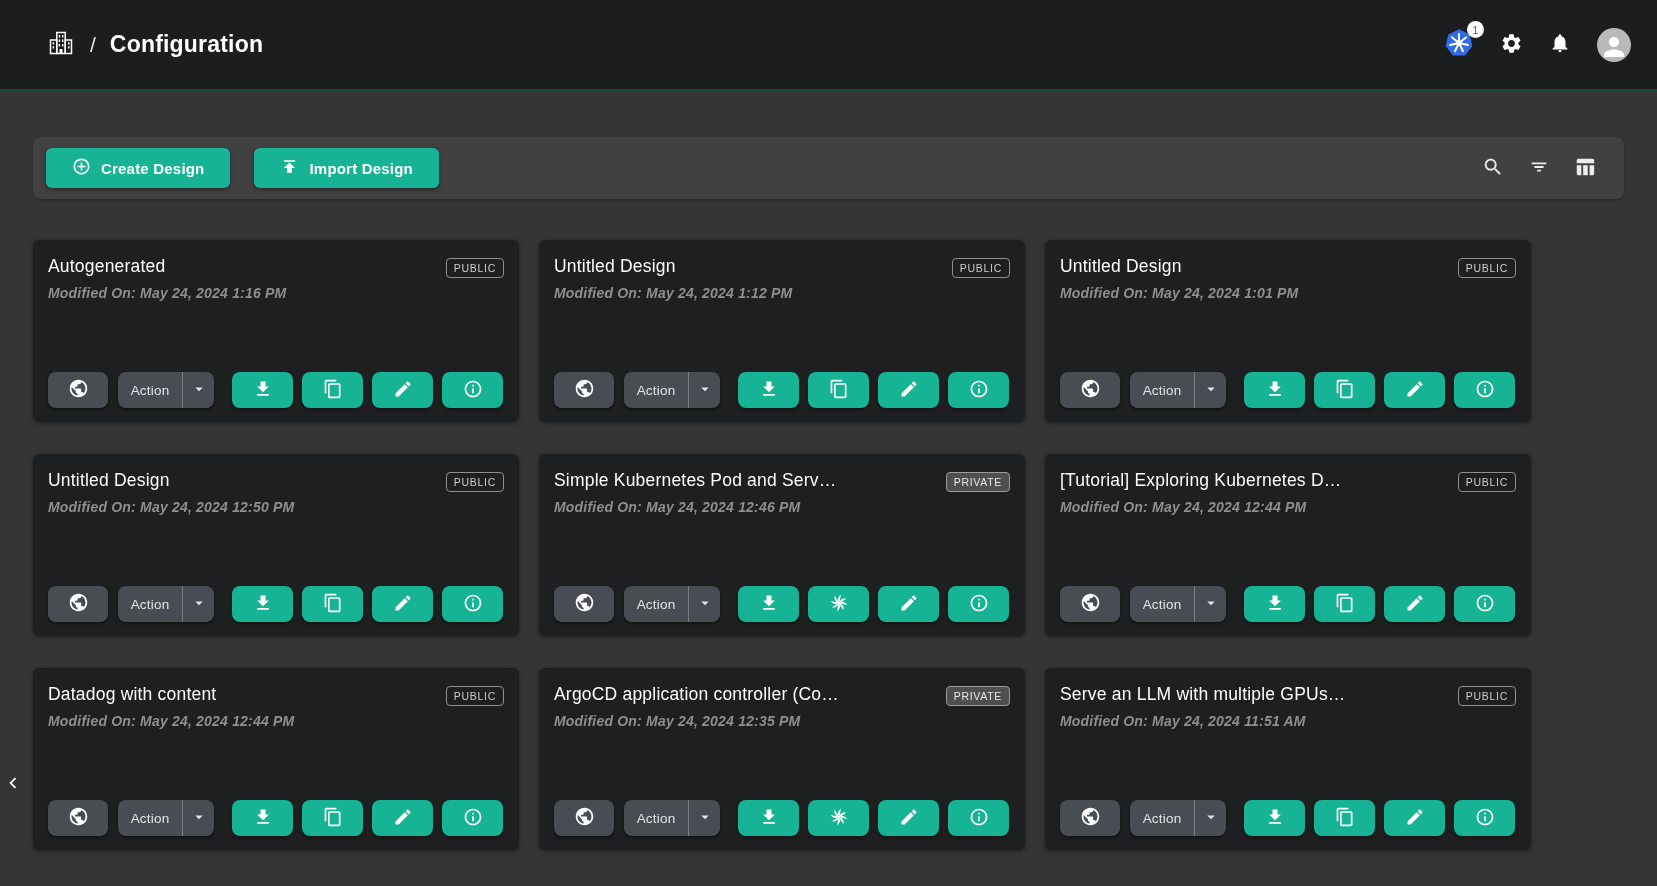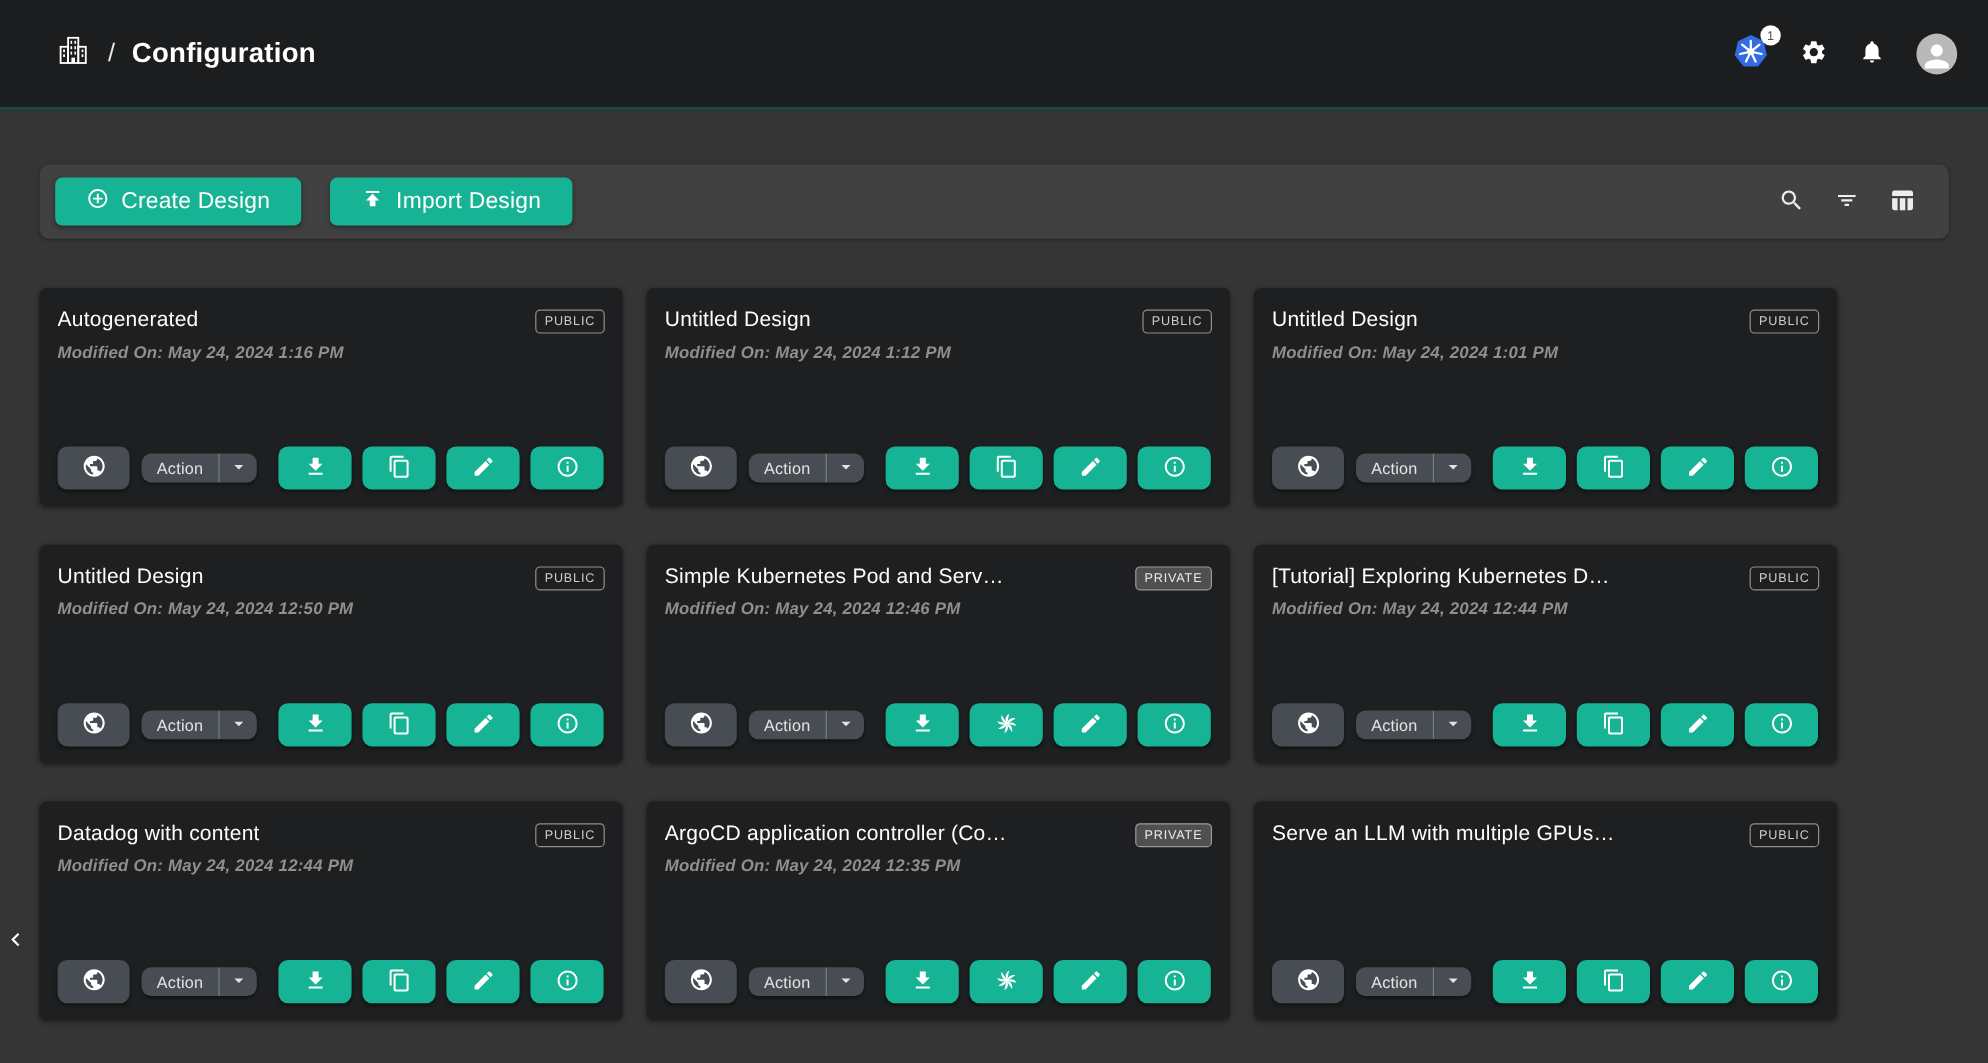--- a/index.html
+++ b/index.html
@@ -42,24 +42,25 @@
     margin:45px 33px 0 33px; height:62px;
     background:#414141; border-radius:8px;
     display:flex; align-items:center;
     padding:0 26px 0 13px;
     box-shadow:0 1px 3px rgba(0,0,0,.3);
   }
   .tbtn {
     height:40px; border:none; border-radius:6px; cursor:pointer;
     background:var(--teal); color:#fff;
     font-family:"Liberation Sans", sans-serif;
-    font-size:19px; letter-spacing:.2px;
+    font-size:15px; letter-spacing:.2px;
     display:flex; align-items:center; gap:10px;
     padding:0 26px;
     box-shadow:0 2px 4px rgba(0,0,0,.35);
+    font-weight:bold;
   }
   .tbtn + .tbtn { margin-left:24px;text-align:right; }
   .toolbar-right { margin-left:auto; display:flex; align-items:center; gap:20px; }
   .tool-icon { background:none; border:none; cursor:pointer; display:flex; align-items:center; padding:2px; }
 
   
   .grid {
     margin:41px 0 0 33px; width:1498px;
     display:grid; grid-template-columns:repeat(3,486px);
     gap:32px 20px;
@@ -91,21 +92,21 @@
   .abtn {
     height:36px; border:none; border-radius:8px; cursor:pointer;
     display:flex; align-items:center; justify-content:center;
     box-shadow:0 2px 3px rgba(0,0,0,.4);
   }
   .abtn.gray { background:var(--gray-btn); width:60px; }
   .abtn.teal { background:var(--teal); width:61px; }
   .abtn.teal + .abtn.teal { margin-left:9px; }
   .split {
     margin-left:10px; margin-right:18px;
-    height:24px; border-radius:8px; background:var(--gray-btn);
+    height:36px; border-radius:8px; background:var(--gray-btn);
     display:flex; align-items:stretch; overflow:hidden;
     box-shadow:0 2px 3px rgba(0,0,0,.4);
   }
   .split-label {
     border:none; background:transparent; cursor:pointer;
     color:#e3e3e3; font-family:"Liberation Sans", sans-serif; font-size:13.5px;
     width:64px; letter-spacing:.2px;
   }
   .split-arrow {
     border:none; background:transparent; cursor:pointer;
@@ -729,20 +730,21 @@
             </svg>
         </span>
       </button>
     </div>
   </div>
     <div class="card">
     <div class="card-head">
       <div class="card-title">Serve an LLM with multiple GPUs…</div>
       <div class="badge">PUBLIC</div>
     </div>
+    <div class="card-modified">Modified On: May 24, 2024 11:51 AM</div>
     <div class="card-spacer"></div>
     <div class="card-actions">
       <button class="abtn gray">
         <span>
           <svg width="21" height="21" viewBox="0 0 24 24" fill="#fff">
               <path d="M12 2C6.48 2 2 6.48 2 12s4.48 10 10 10 10-4.48 10-10S17.52 2 12 2zm-1 17.93c-3.95-.49-7-3.85-7-7.93 0-.62.08-1.21.21-1.79L9 15v1c0 1.1.9 2 2 2v1.93zm6.9-2.54c-.26-.81-1-1.39-1.9-1.39h-1v-3c0-.55-.45-1-1-1H8v-2h2c.55 0 1-.45 1-1V7h2c1.1 0 2-.9 2-2v-.41c2.93 1.19 5 4.06 5 7.41 0 2.08-.8 3.97-2.1 5.39z"></path>
             </svg>
         </span>
       </button>
       <div class="split">

